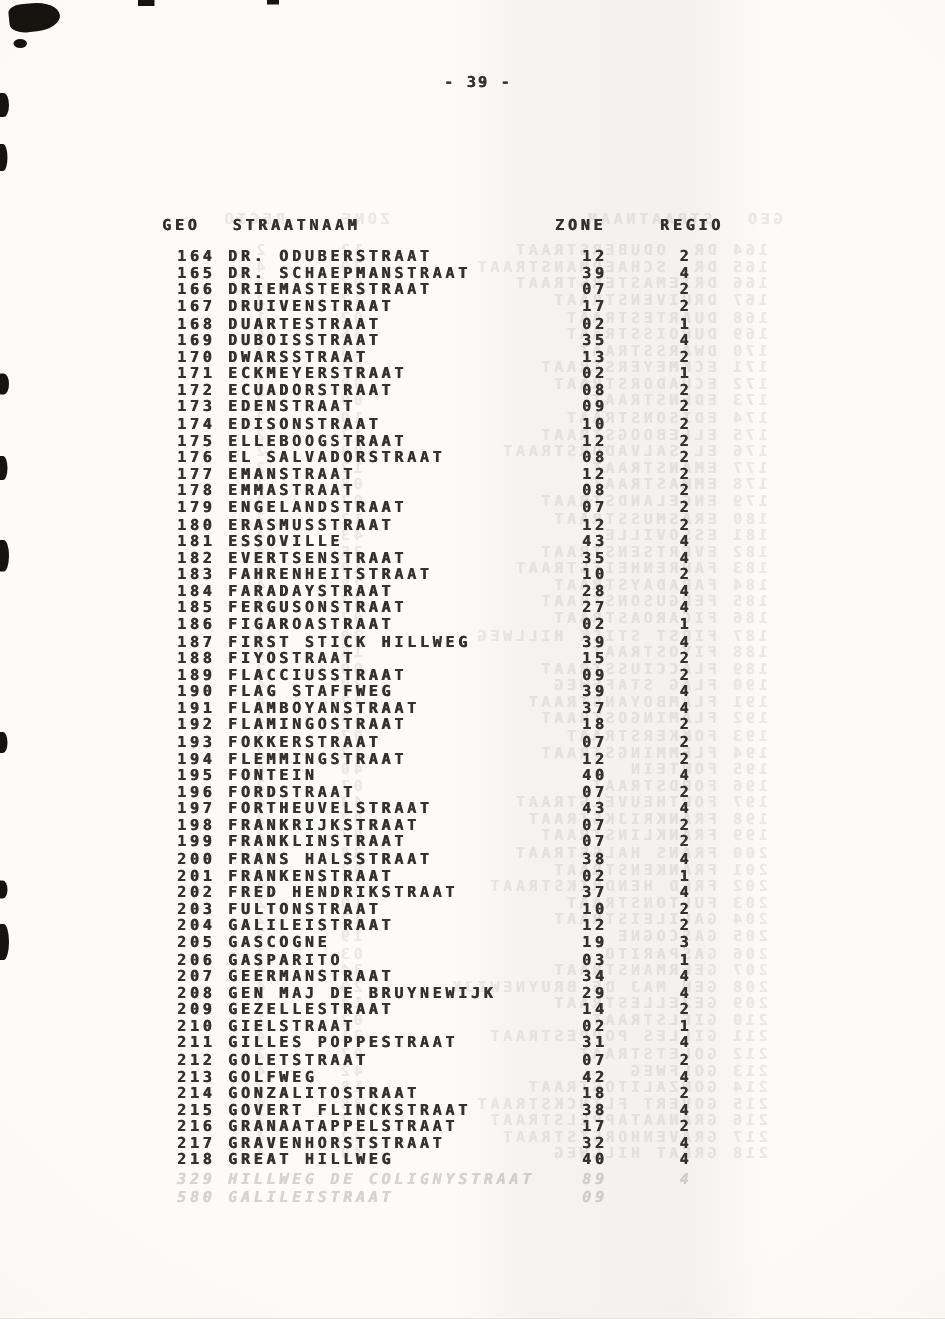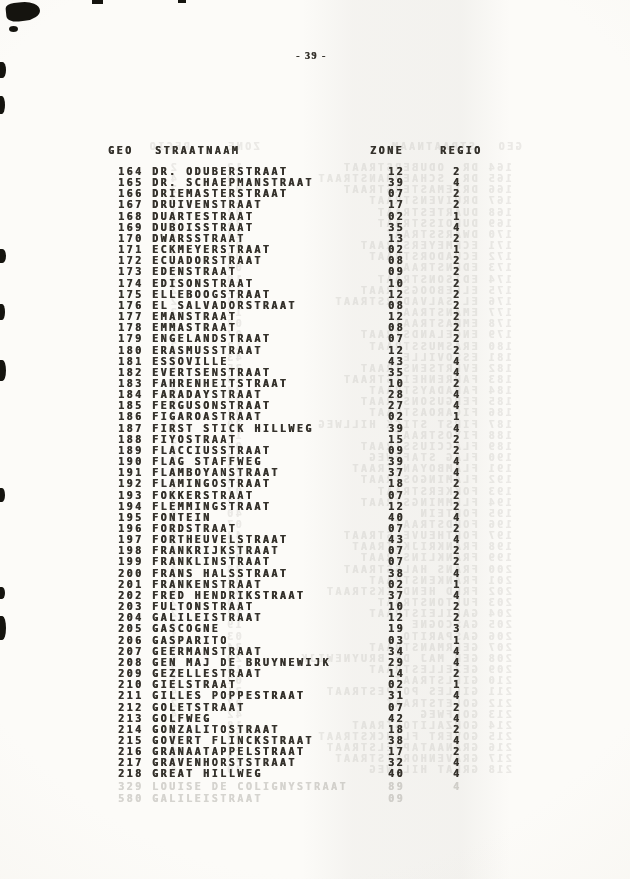--- a/index.html
+++ b/index.html
@@ -7,21 +7,21 @@
     position:relative;width:630px;height:879px;overflow:hidden;
     background:radial-gradient(ellipse 130% 105% at 50% 45%, #fcfbf8 52%, #f2efe8 100%);
     font-family:"DejaVu Sans Mono","Liberation Mono",monospace;
     color:#35322c;
   }
   .page::before{
     content:"";position:absolute;inset:0;pointer-events:none;
     background:linear-gradient(90deg, rgba(0,0,0,0) 48%, rgba(100,95,85,0.05) 56%, rgba(100,95,85,0.06) 73%, rgba(0,0,0,0) 81%);
   }
   .typ{font-weight:bold;text-shadow:0.4px 0 currentColor;}
-  .pagenum{position:absolute;top:50px;left:296px;font-size:10px;letter-spacing:1.5px;font-family:Liberation Serif, serif;}
+  .pagenum{position:absolute;top:50px;left:296px;font-size:10px;letter-spacing:1.5px;}
   .table{position:absolute;top:145px;left:0;width:630px;font-size:10px;}
   .thead{position:relative;height:21px;}
   .row{position:relative;height:11.16px;}
   .cell{position:absolute;top:0;white-space:pre;letter-spacing:2.5px;}
   .c-geo{left:118px;}
   .c-name{left:152px;}
   .c-zone{left:388px;}
   .c-regio{left:453px;}
   .thead .c-geo{left:108px;}
   .thead .c-name{left:155px;}
@@ -30,21 +30,21 @@
   
   .ghost-mirror{
     position:absolute;top:-4px;left:0;width:630px;height:879px;
     transform:scaleX(-1);opacity:0.10;filter:blur(0.5px);color:#5c584f;
     pointer-events:none;
   }
   .ghost-bottom{
     position:absolute;top:781px;left:0;width:630px;font-size:10px;
     opacity:0.34;color:#8d8a82;filter:blur(0.3px);
   }
-  .ghost-bottom .row{height:11.5px;}
+  .ghost-bottom .row{height:11.5px;font-style:italic;}
   
   .art{position:absolute;background:#15140f;}
   .a1{left:6px;top:2px;width:34px;height:19px;border-radius:30% 60% 55% 40%;transform:rotate(-6deg);}
   .a2{left:9px;top:26px;width:9px;height:6px;border-radius:50%;}
   .edge{border-radius:0 60% 60% 0 / 0 50% 50% 0;}
   .a3{left:0;top:62px;width:6px;height:16px;}
   .a4{left:0;top:96px;width:5px;height:18px;}
   .a5{left:0;top:249px;width:6px;height:14px;}
   .a6{left:0;top:304px;width:5px;height:16px;}
   .a7{left:0;top:360px;width:6px;height:21px;}
@@ -742,21 +742,21 @@
           <span class="cell c-zone">40</span>
           <span class="cell c-regio">4</span>
         </div>
       </div>
   </div>
 
   <div class="ghost-bottom typ">
     <div id="ghost-lines">
         <div class="row">
           <span class="cell c-geo">329</span>
-          <span class="cell c-name">LOUISE DE COLIGNYSTRAAT</span>
+          <span class="cell c-name">HILLWEG DE COLIGNYSTRAAT</span>
           <span class="cell c-zone">89</span>
           <span class="cell c-regio">4</span>
         </div>
         <div class="row">
           <span class="cell c-geo">580</span>
           <span class="cell c-name">GALILEISTRAAT</span>
           <span class="cell c-zone">09</span>
           <span class="cell c-regio"></span>
         </div>
       </div>

